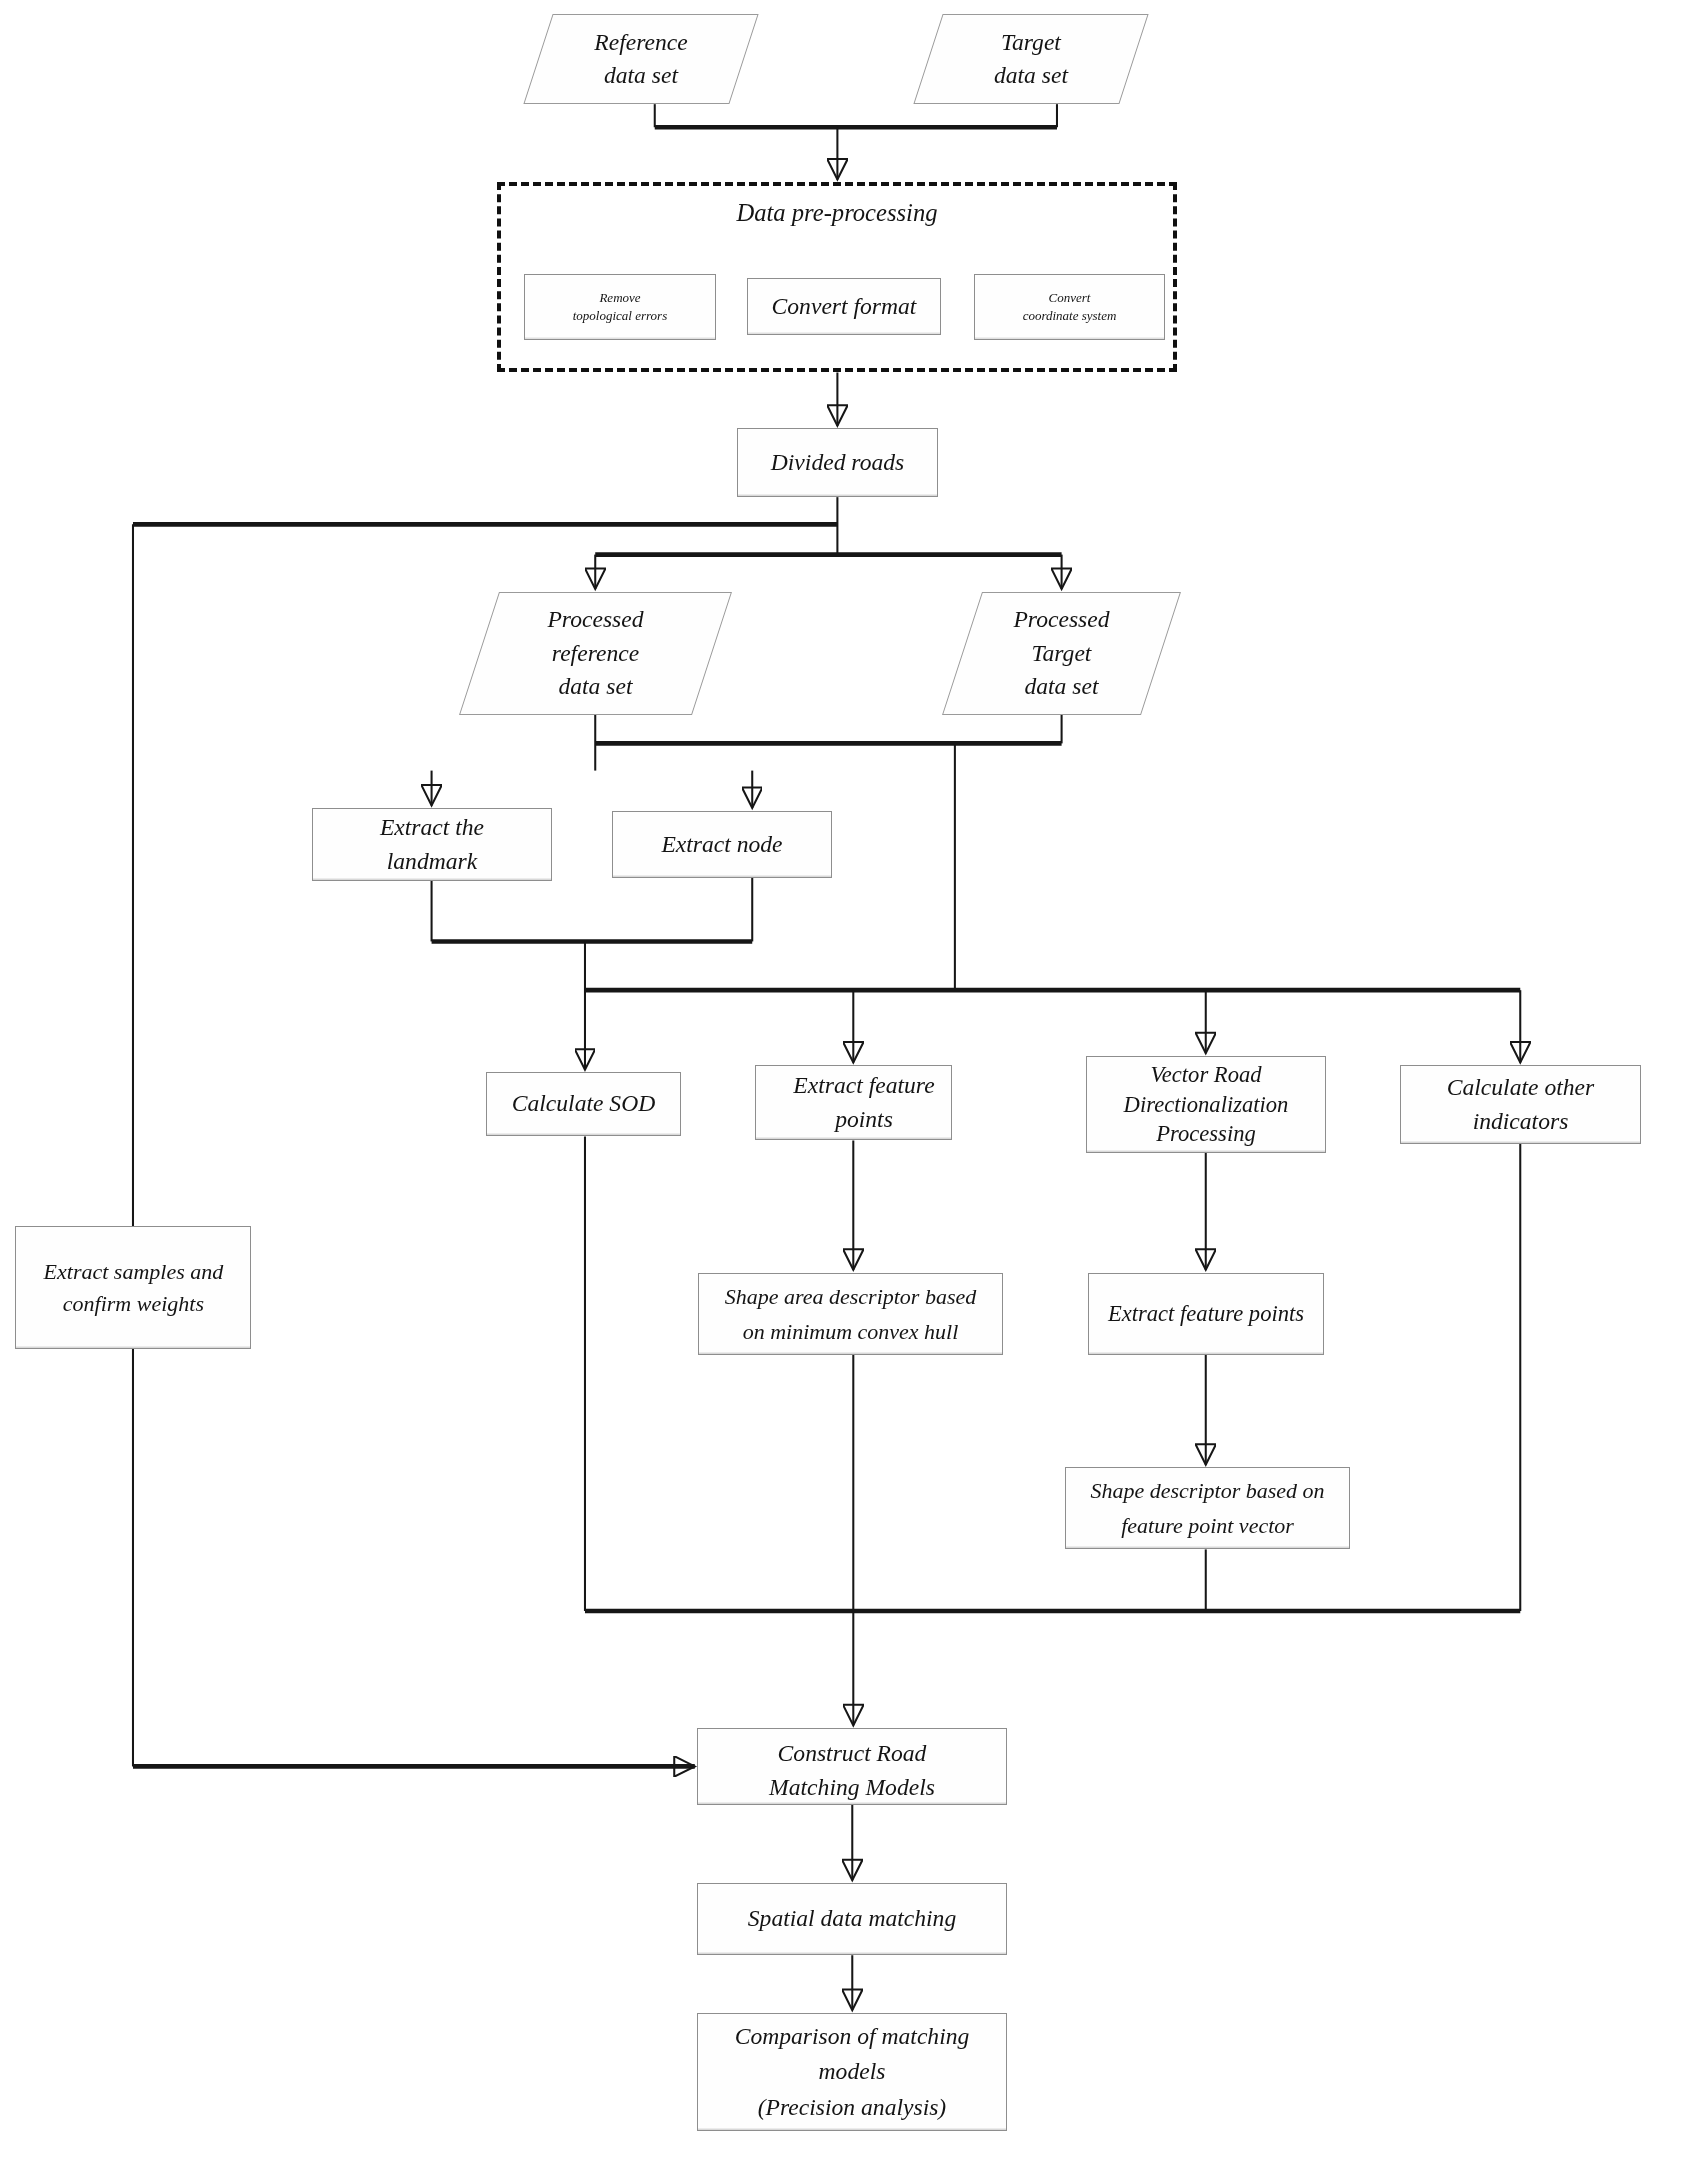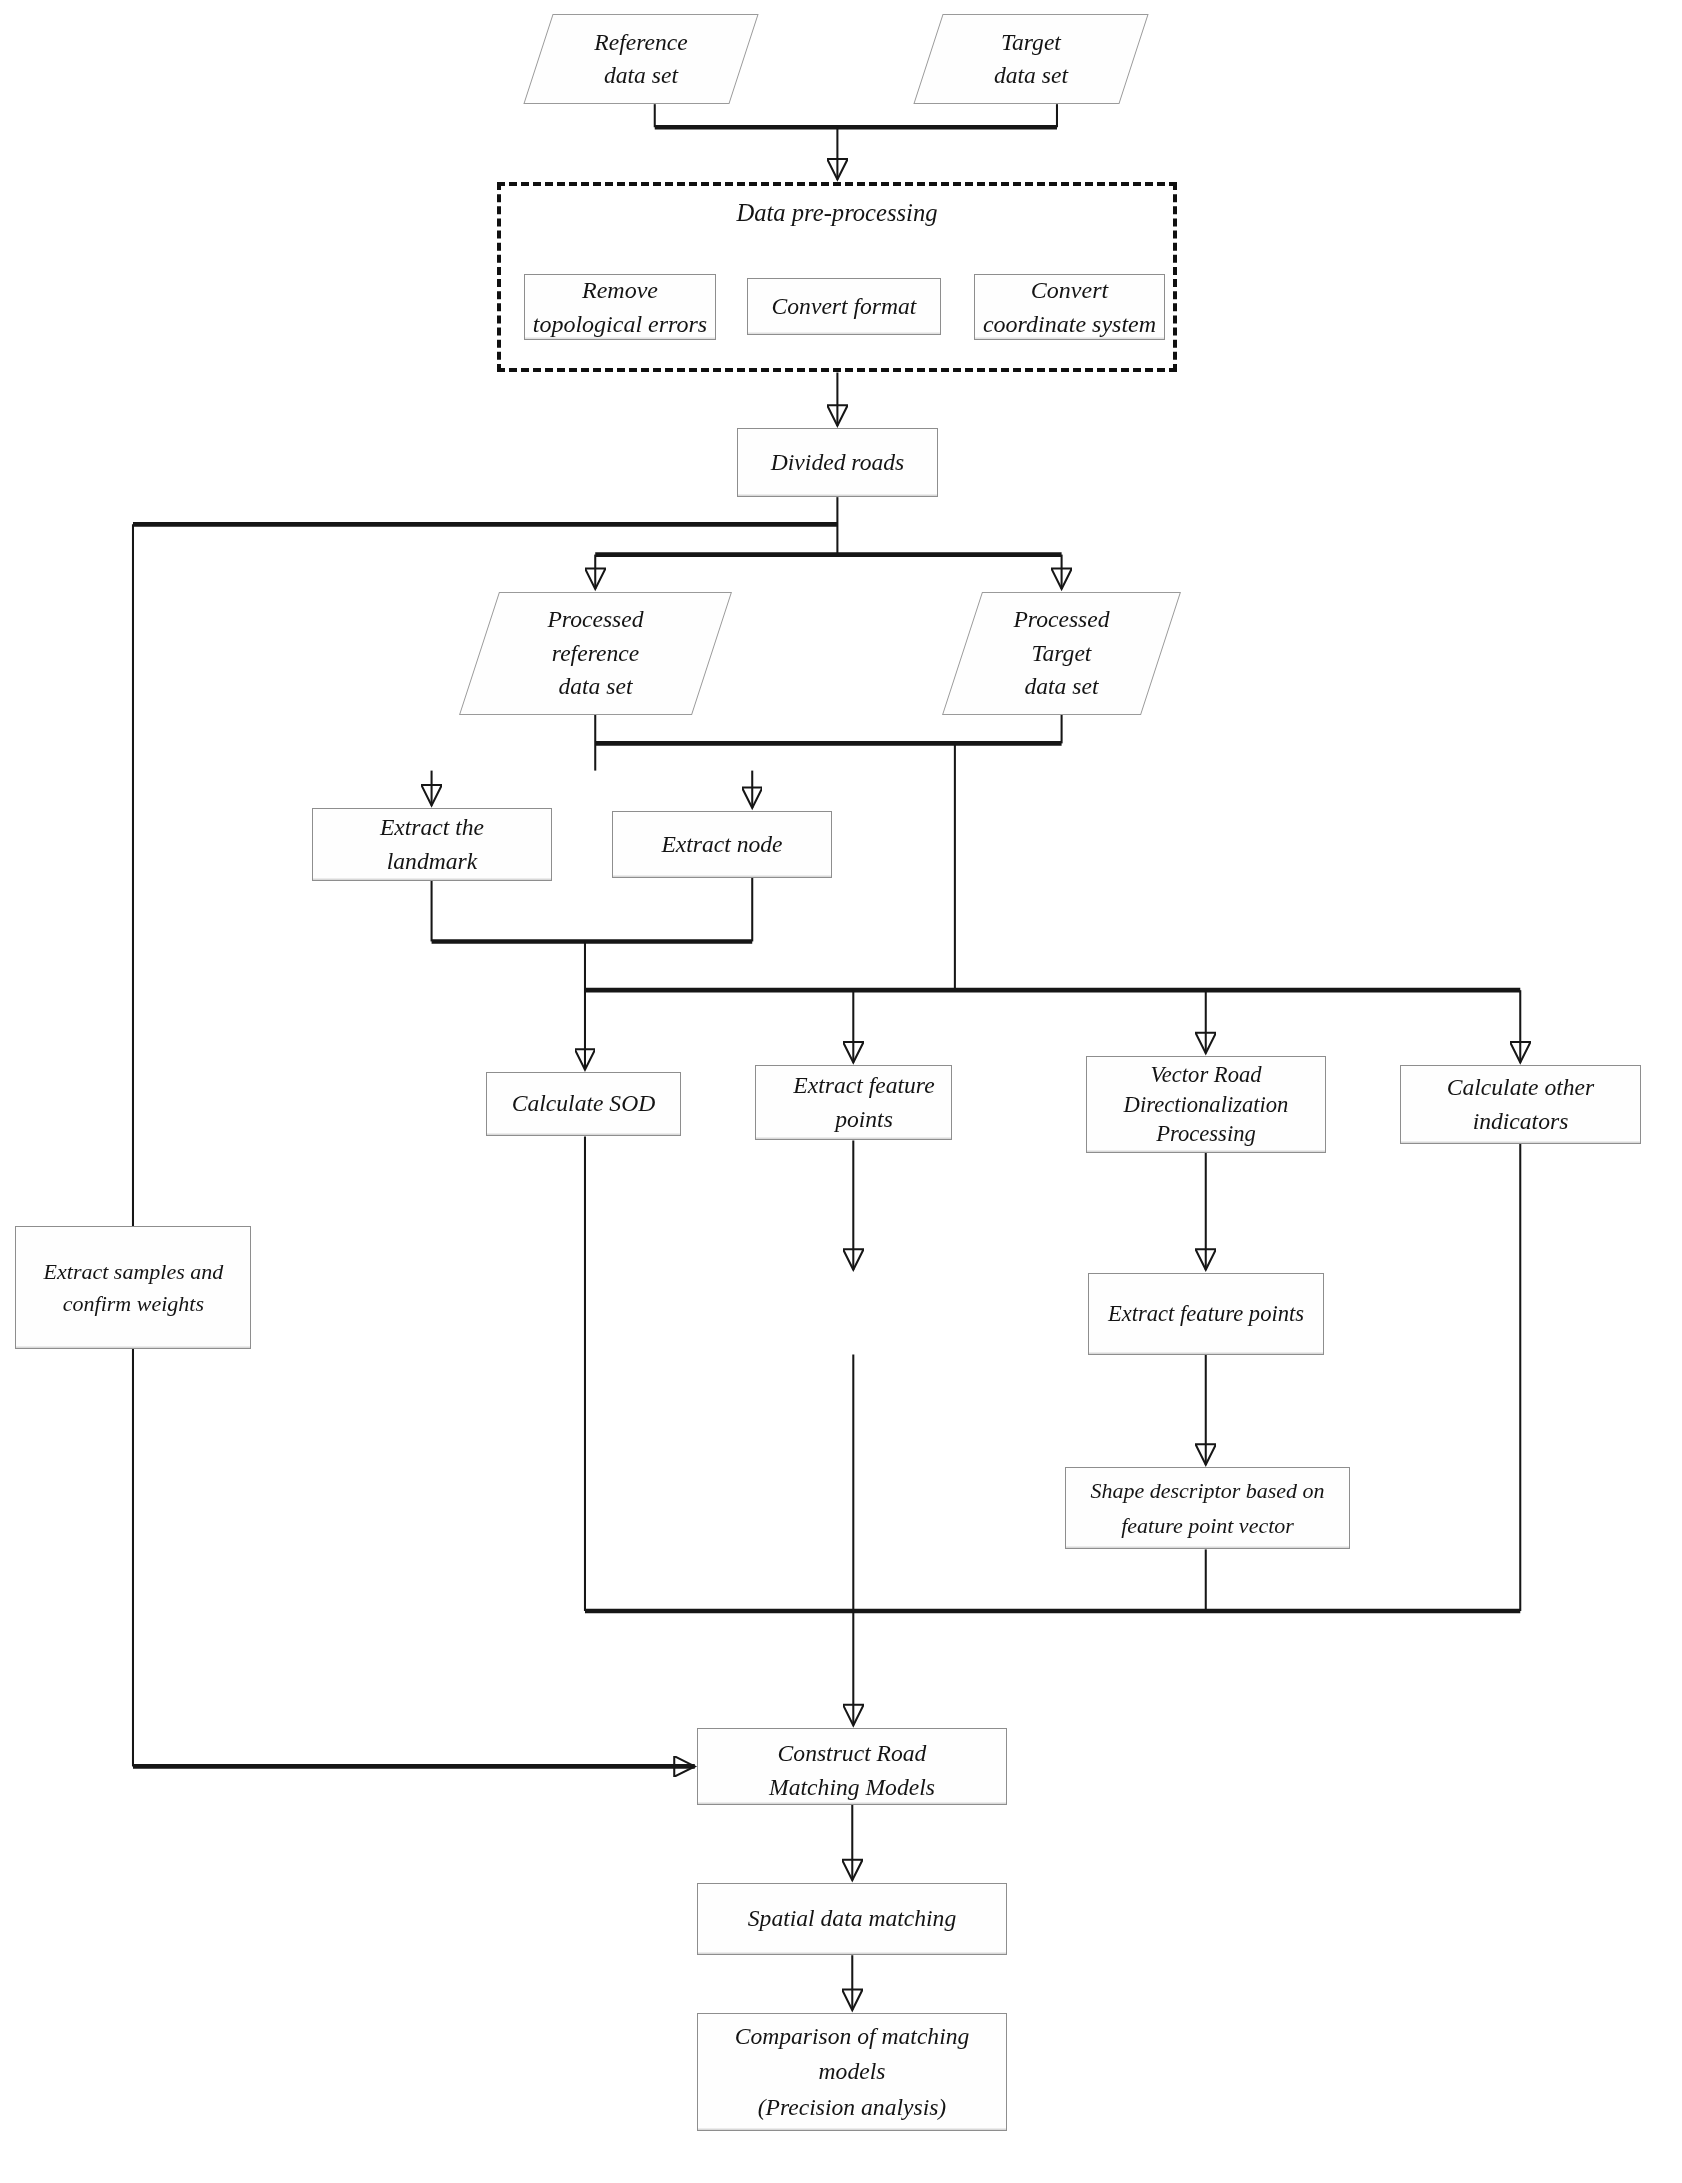--- a/index.html
+++ b/index.html
@@ -14,21 +14,21 @@
   svg.wires path.thick { stroke-width:9px; }
 
   .node {
     position:absolute; z-index:2; box-sizing:border-box;
     display:flex; align-items:center; justify-content:center; text-align:center;
     background:#fefefe; border:1.5px solid #8e8e8e;
     box-shadow:0 -1.5px 0 #d9d9d9 inset;
     font-style:italic;
   }
   .label { white-space:pre-line; line-height:1.42; font-size:23.6px; }
-  .small .label { font-size:24px; }
+  .small .label { font-size:13px; }
 
   
   .para { border:none; background:transparent; box-shadow:none; }
   .para .bg {
     position:absolute; top:0; bottom:0; left:27px; right:27px;
     border:1.5px solid #9a9a9a; background:#fefefe; transform:skewX(-18deg);
   }
   .para .label { position:relative; z-index:1; }
 
   
@@ -202,20 +202,24 @@
   <div class="node" id="n-other">
     <div class="label">Calculate other
 indicators</div>
   </div>
 
   <div class="node" id="n-samples">
     <div class="label">Extract samples and
 confirm weights</div>
   </div>
 
+  <div class="node" id="n-shapearea">
+    <div class="label">Shape area descriptor based
+on minimum convex hull</div>
+  </div>
 
   <div class="node" id="n-fp2">
     <div class="label">Extract feature points</div>
   </div>
 
   <div class="node" id="n-shapedesc">
     <div class="label">Shape descriptor based on
 feature point vector</div>
   </div>
 

